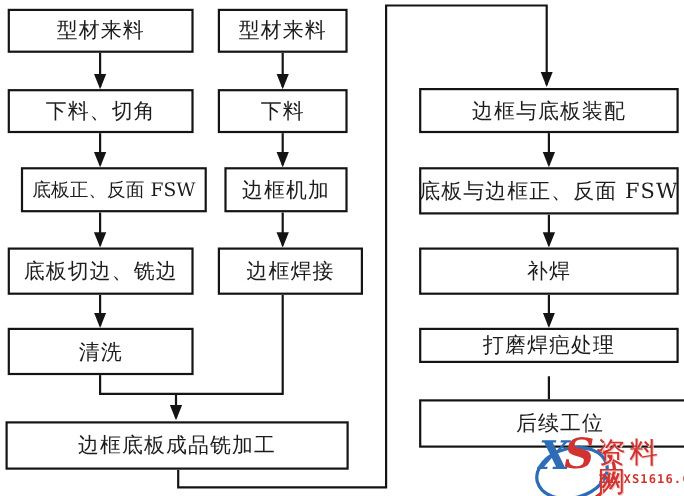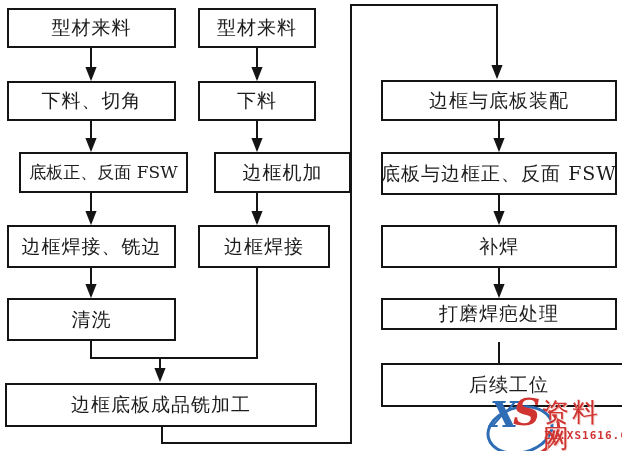--- a/index.html
+++ b/index.html
@@ -88,26 +88,26 @@
 
     <line x1="499" y1="121" x2="499" y2="150" stroke="#141414" stroke-width="2" marker-end="url(#ah)"></line>
     <line x1="499" y1="195" x2="499" y2="223" stroke="#141414" stroke-width="2" marker-end="url(#ah)"></line>
     <line x1="499" y1="268" x2="499" y2="296" stroke="#141414" stroke-width="2" marker-end="url(#ah)"></line>
     <line x1="499" y1="342" x2="499" y2="381" stroke="#141414" stroke-width="2" marker-end="url(#ah)"></line>
   </svg>
 
   <div class="node" style="left:7px;top:8px;width:169px;height:40px">型材来料</div>
   <div class="node" style="left:7px;top:81px;width:169px;height:40px">下料、切角</div>
   <div class="node small" style="left:7px;top:152px;width:169px;height:41px">底板正、反面 FSW</div>
-  <div class="node" style="left:7px;top:225px;width:169px;height:43px">边框焊接、铣边</div>
+  <div class="node" style="left:7px;top:225px;width:169px;height:43px">底板切边、铣边</div>
   <div class="node" style="left:7px;top:298px;width:169px;height:43px">清洗</div>
 
   <div class="node" style="left:198px;top:8px;width:118px;height:40px">型材来料</div>
   <div class="node" style="left:198px;top:81px;width:118px;height:40px">下料</div>
-  <div class="node" style="left:214px;top:152px;width:137px;height:41px">边框机加</div>
+  <div class="node" style="left:204px;top:152px;width:112px;height:41px">边框机加</div>
   <div class="node" style="left:198px;top:225px;width:132px;height:43px">边框焊接</div>
 
   <div class="node" style="left:5px;top:383px;width:312px;height:44px">边框底板成品铣加工</div>
 
   <div class="node" style="left:381px;top:80px;width:236px;height:41px">边框与底板装配</div>
   <div class="node" style="left:381px;top:152px;width:236px;height:43px">底板与边框正、反面 FSW</div>
   <div class="node" style="left:381px;top:225px;width:236px;height:43px">补焊</div>
   <div class="node" style="left:381px;top:298px;width:236px;height:32px">打磨焊疤处理</div>
   <div class="node" style="left:381px;top:363px;width:256px;height:44px">后续工位</div>
 

